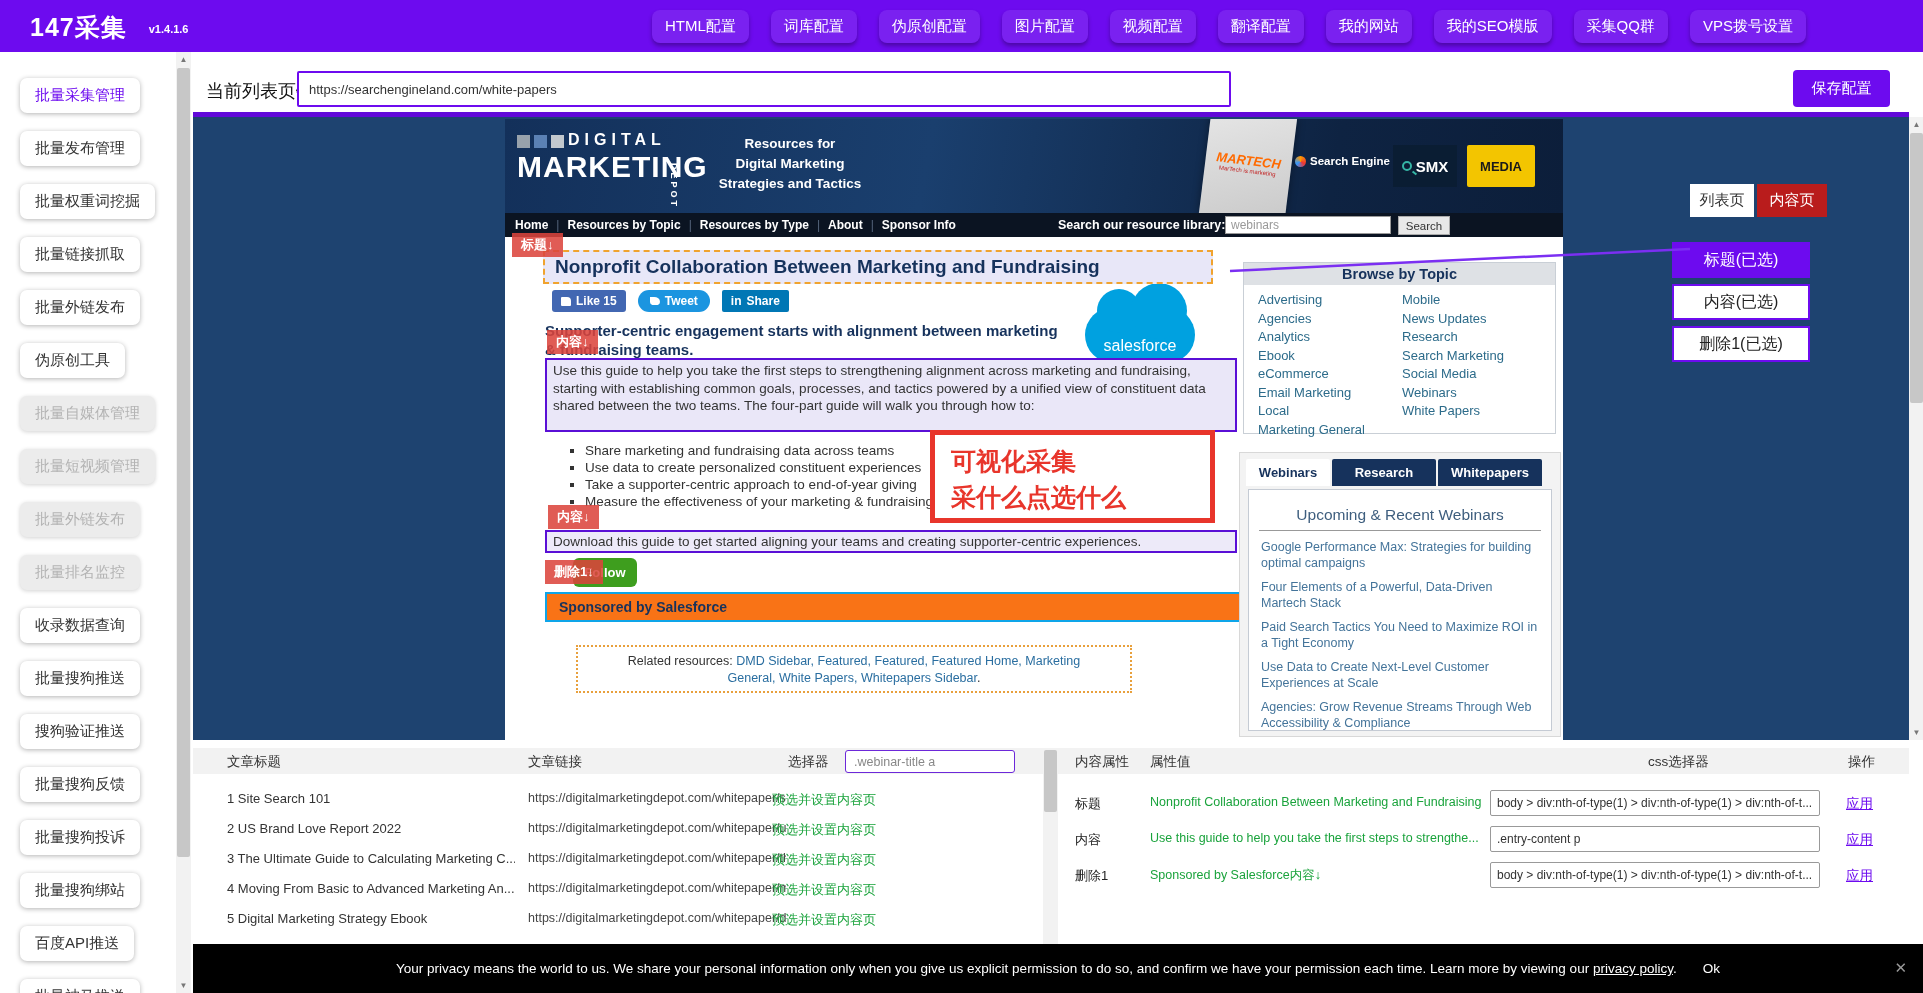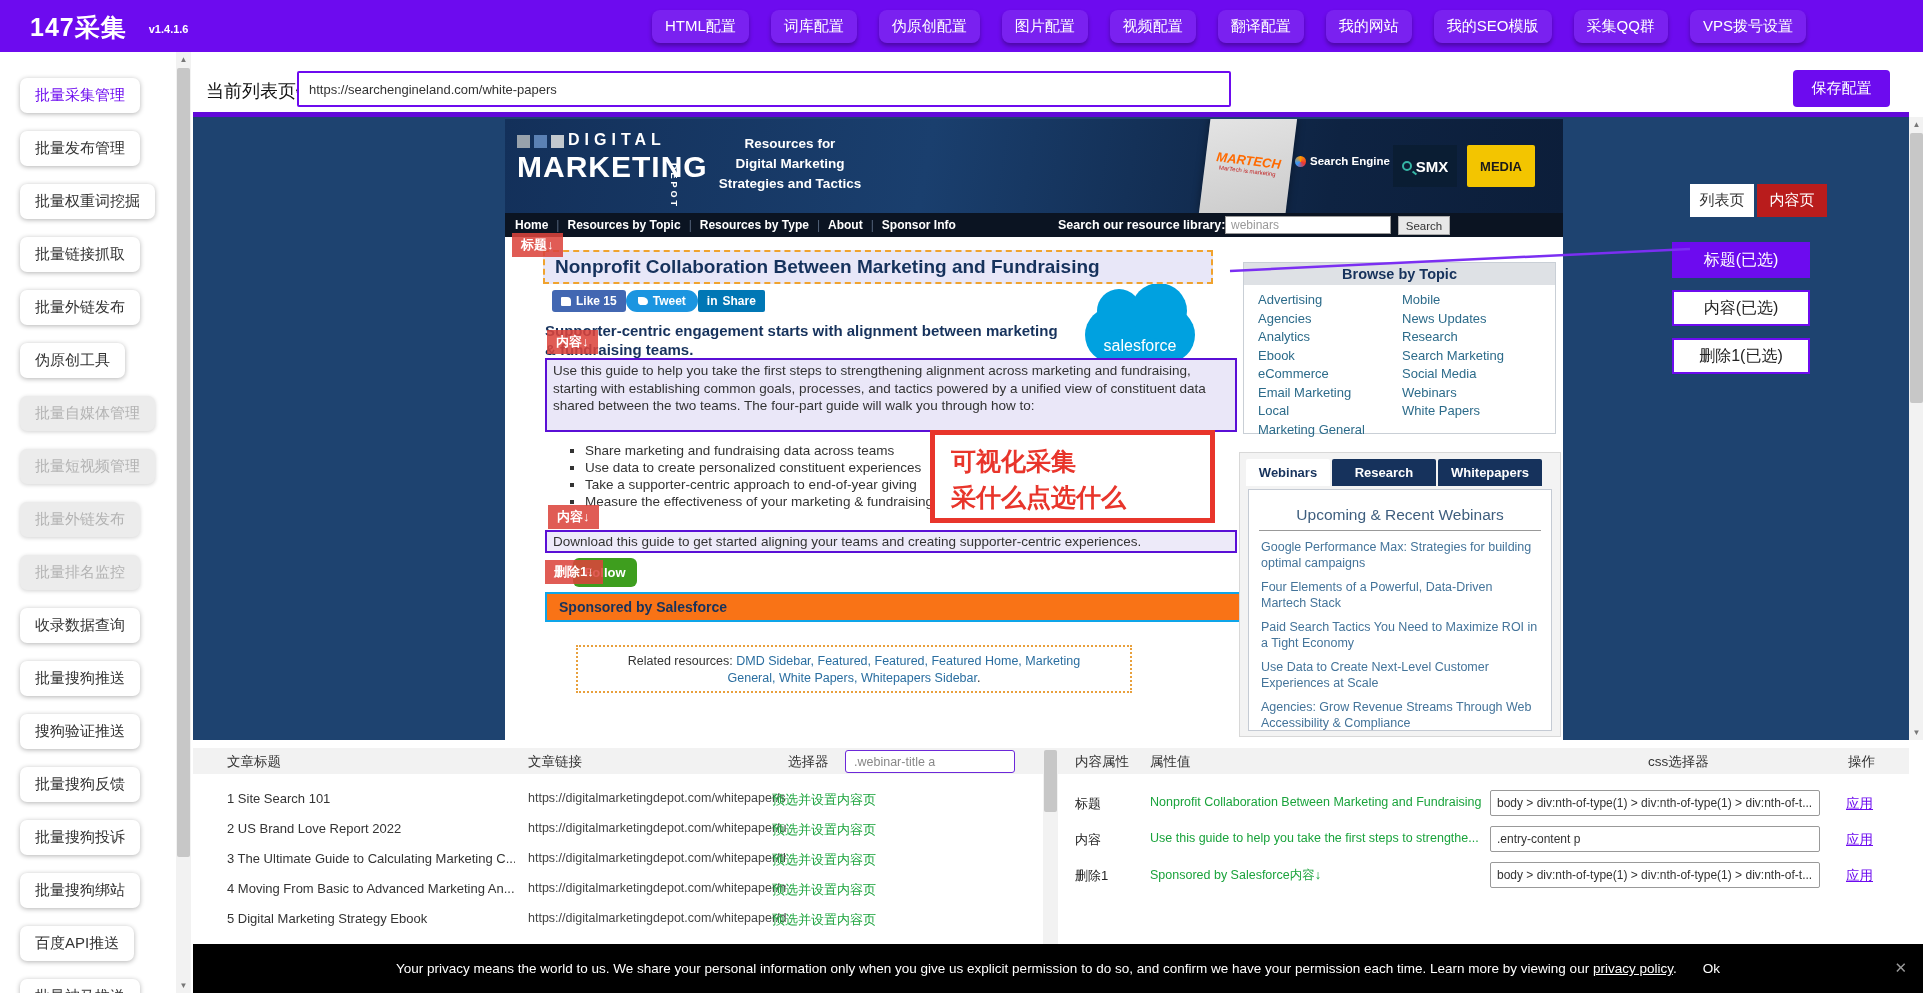--- a/index.html
+++ b/index.html
@@ -73,21 +73,21 @@
 .pagebody{left:312px;top:120px;width:1058px;height:503px;background:#fff}
 
 .badge{background:rgba(219,68,60,.87);color:#fff;font-size:13px;font-weight:bold;padding:3px 9px;z-index:40;white-space:nowrap}
 #badge-title{left:319px;top:116px}
 #badge-content1{left:354px;top:213px}
 #badge-content2{left:355px;top:388px}
 #badge-delete{left:352px;top:443px}
 
 .title-box{left:350px;top:133px;width:670px;height:34px;background:#E8E7F8;border:2px dashed #F0A32F;display:flex;align-items:center;padding-left:10px;font-size:19px;font-weight:bold;color:#16325C;z-index:20;white-space:nowrap}
 
-.social{left:359px;top:171px;height:26px;display:flex;align-items:center;z-index:10}
+.social{left:359px;top:171px;height:26px;display:flex;gap:12px;align-items:center;z-index:10}
 .fb{background:#4267B2;color:#fff;font-size:12px;font-weight:bold;padding:4px 9px;border-radius:3px;display:flex;gap:5px;align-items:center;cursor:pointer}
 .thumb-icon{width:10px;height:9px;background:#fff;border-radius:1px 4px 1px 1px}
 .tw{background:#1B95E0;color:#fff;font-size:12px;font-weight:bold;padding:4px 12px;border-radius:13px;display:flex;gap:5px;align-items:center;cursor:pointer}
 .bird{width:10px;height:8px;background:#fff;border-radius:0 70% 50% 50%}
 .li{background:#0077B5;color:#fff;font-size:12px;font-weight:bold;padding:4px 9px;border-radius:2px;display:flex;gap:5px;align-items:center;cursor:pointer}
 .in-icon{font-weight:800;font-size:12px}
 
 .subtitle{left:352px;top:204px;width:520px;font-size:15px;font-weight:bold;color:#16325C;line-height:19px;z-index:10}
 .intro{left:352px;top:241px;width:692px;height:74px;background:#EAE7F8;border:2px solid #5A0FD6;font-size:13.5px;color:#333;line-height:17.5px;padding:2px 6px;z-index:15}
 .bullets{left:372px;top:325px;width:560px;font-size:13.5px;color:#333;z-index:5}
@@ -117,21 +117,21 @@
 .tabs{position:absolute;left:6px;top:6px;display:flex;gap:2px}
 .tab{width:104px;padding:6px 0;text-align:center;background:#16325C;color:#fff;font-size:13px;font-weight:bold;border-radius:2px 2px 0 0;cursor:pointer}
 .tab.active{background:#fff;color:#16325C;width:84px}
 .tabcontent{position:absolute;left:8px;top:36px;width:304px;height:242px;background:#fff;border:1px solid #C5CBD4;overflow:hidden}
 .tc-title{font-size:15.5px;color:#3E5E7E;text-align:center;margin-top:16px}
 .tc-hr{border:none;border-top:1px solid #999;margin:6px 10px}
 .tc-item{display:block;font-size:12.5px;color:#44749A;line-height:15.5px;margin:9px 12px;text-decoration:none}
 
 .pick-list{left:1497px;top:67px;width:64px;height:33px;background:#fff;color:#333;font-size:15px;display:flex;align-items:center;justify-content:center;z-index:10;cursor:pointer}
 .pick-content{left:1564px;top:67px;width:70px;height:33px;background:#b91c1c;color:#fff;font-size:15px;display:flex;align-items:center;justify-content:center;z-index:10;cursor:pointer}
-.psel-stack{left:1479px;top:125px;width:138px;display:flex;flex-direction:column;gap:12px;z-index:10}
+.psel-stack{left:1479px;top:125px;width:138px;display:flex;flex-direction:column;gap:6px;z-index:10}
 .psel{height:36px;display:flex;align-items:center;justify-content:center;font-size:16px;cursor:pointer}
 .psel.solid{background:#6D0BEF;color:#fff}
 .psel.outline{background:#fff;border:2px solid #6D0BEF;color:#222}
 .connector{left:0;top:0;z-index:18;pointer-events:none}
 
 
 .bottom{position:absolute;left:193px;top:740px;width:1716px;height:204px;background:#fff}
 .bhead{position:absolute;left:0;top:8px;width:1716px;height:26px;background:#F2F2F2}
 .bh{position:absolute;top:13px;font-size:13.5px;color:#333;white-space:nowrap}
 .sel-input{position:absolute;left:652px;top:10px;width:170px;height:23px;border:1px solid #6d28d9;border-radius:3px;font-size:12.5px;color:#888;padding:0 8px;font-family:inherit}

